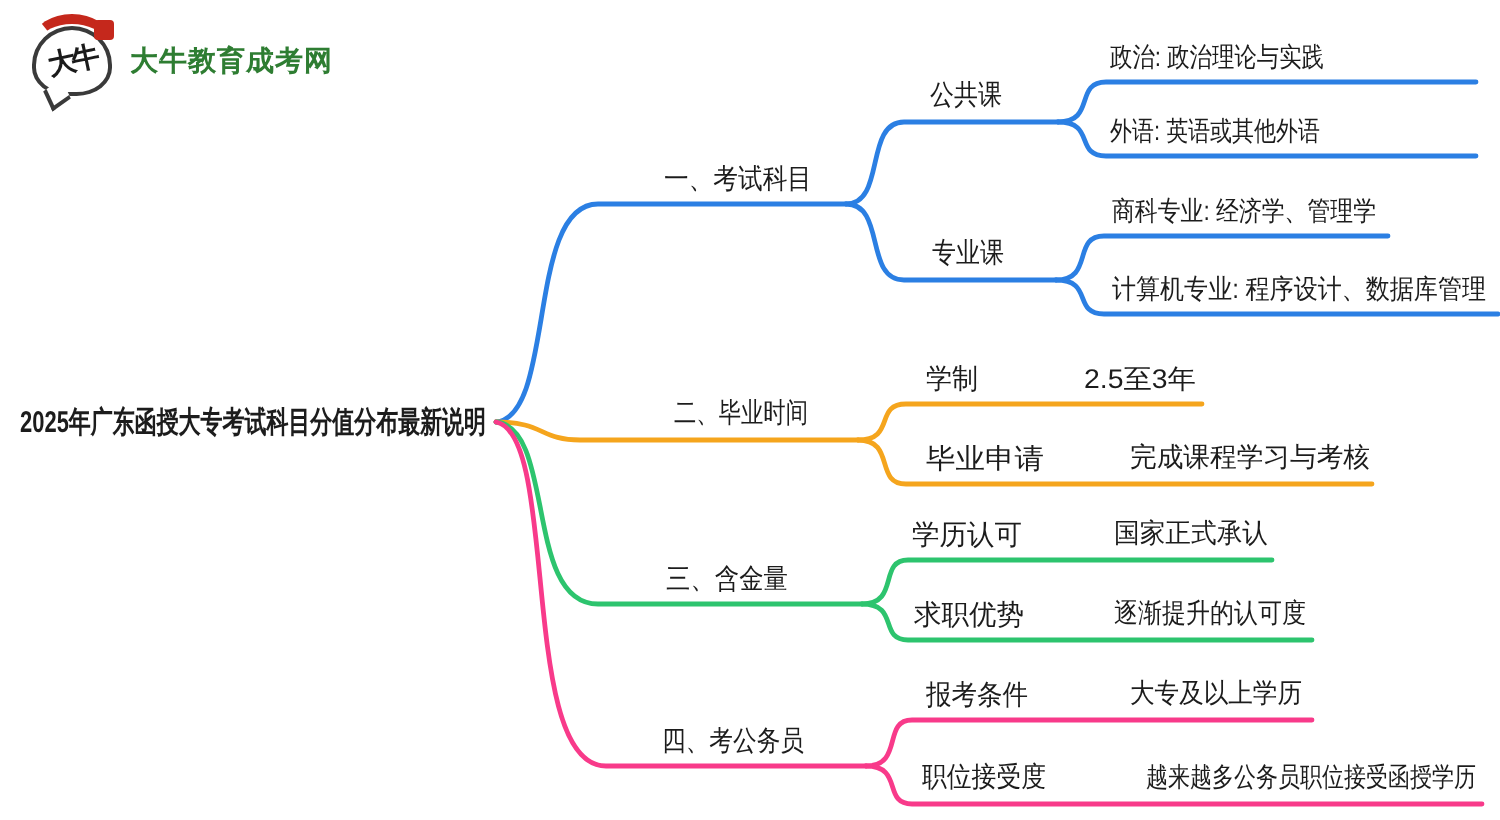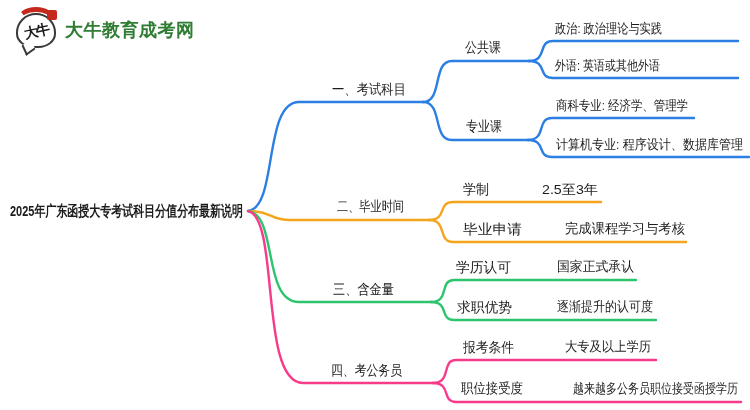--- a/index.html
+++ b/index.html
@@ -35,21 +35,21 @@
   .logo-seal{
     position:absolute;top:-5px;right:-3px;width:10px;height:10px;
     background:#c5281c;border-radius:2px;
   }
   .logo-tail{
     position:absolute;bottom:-7px;left:5px;width:9px;height:9px;background:#fff;
     border-right:2.5px solid #3a3a3a;border-bottom:2.5px solid #3a3a3a;
     transform:rotate(65deg) skew(10deg);
   }
   .site-name{
-    color:#2e7d32;font-weight:700;font-size:18px;letter-spacing:0.5px;line-height:1.15;
+    color:#2e7d32;font-weight:700;font-size:14px;letter-spacing:0.5px;line-height:1.15;
   }
   .site-domain{
     color:#2e7d32;font-weight:700;font-size:12.5px;letter-spacing:0.2px;line-height:1.1;
   }
 </style>
 </head>
 <body>
 
 <div class="logo">
   <div class="logo-mark">

